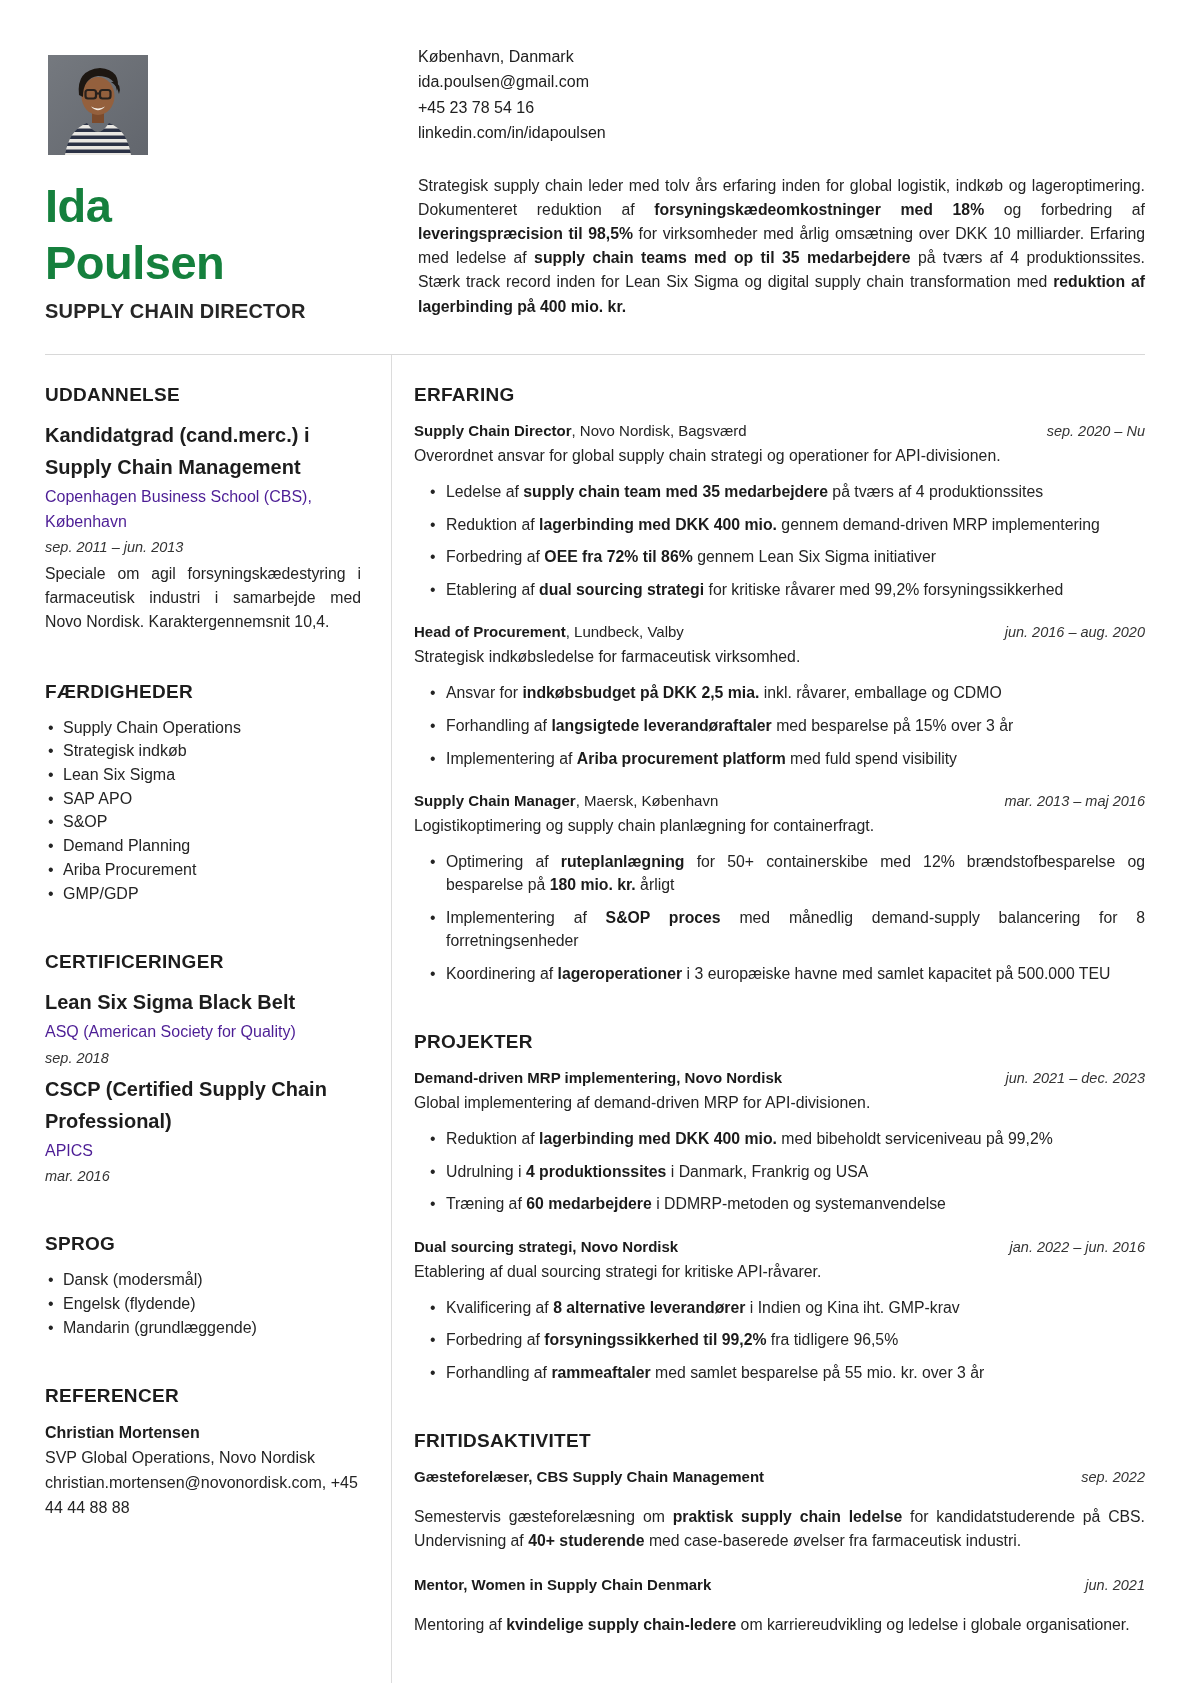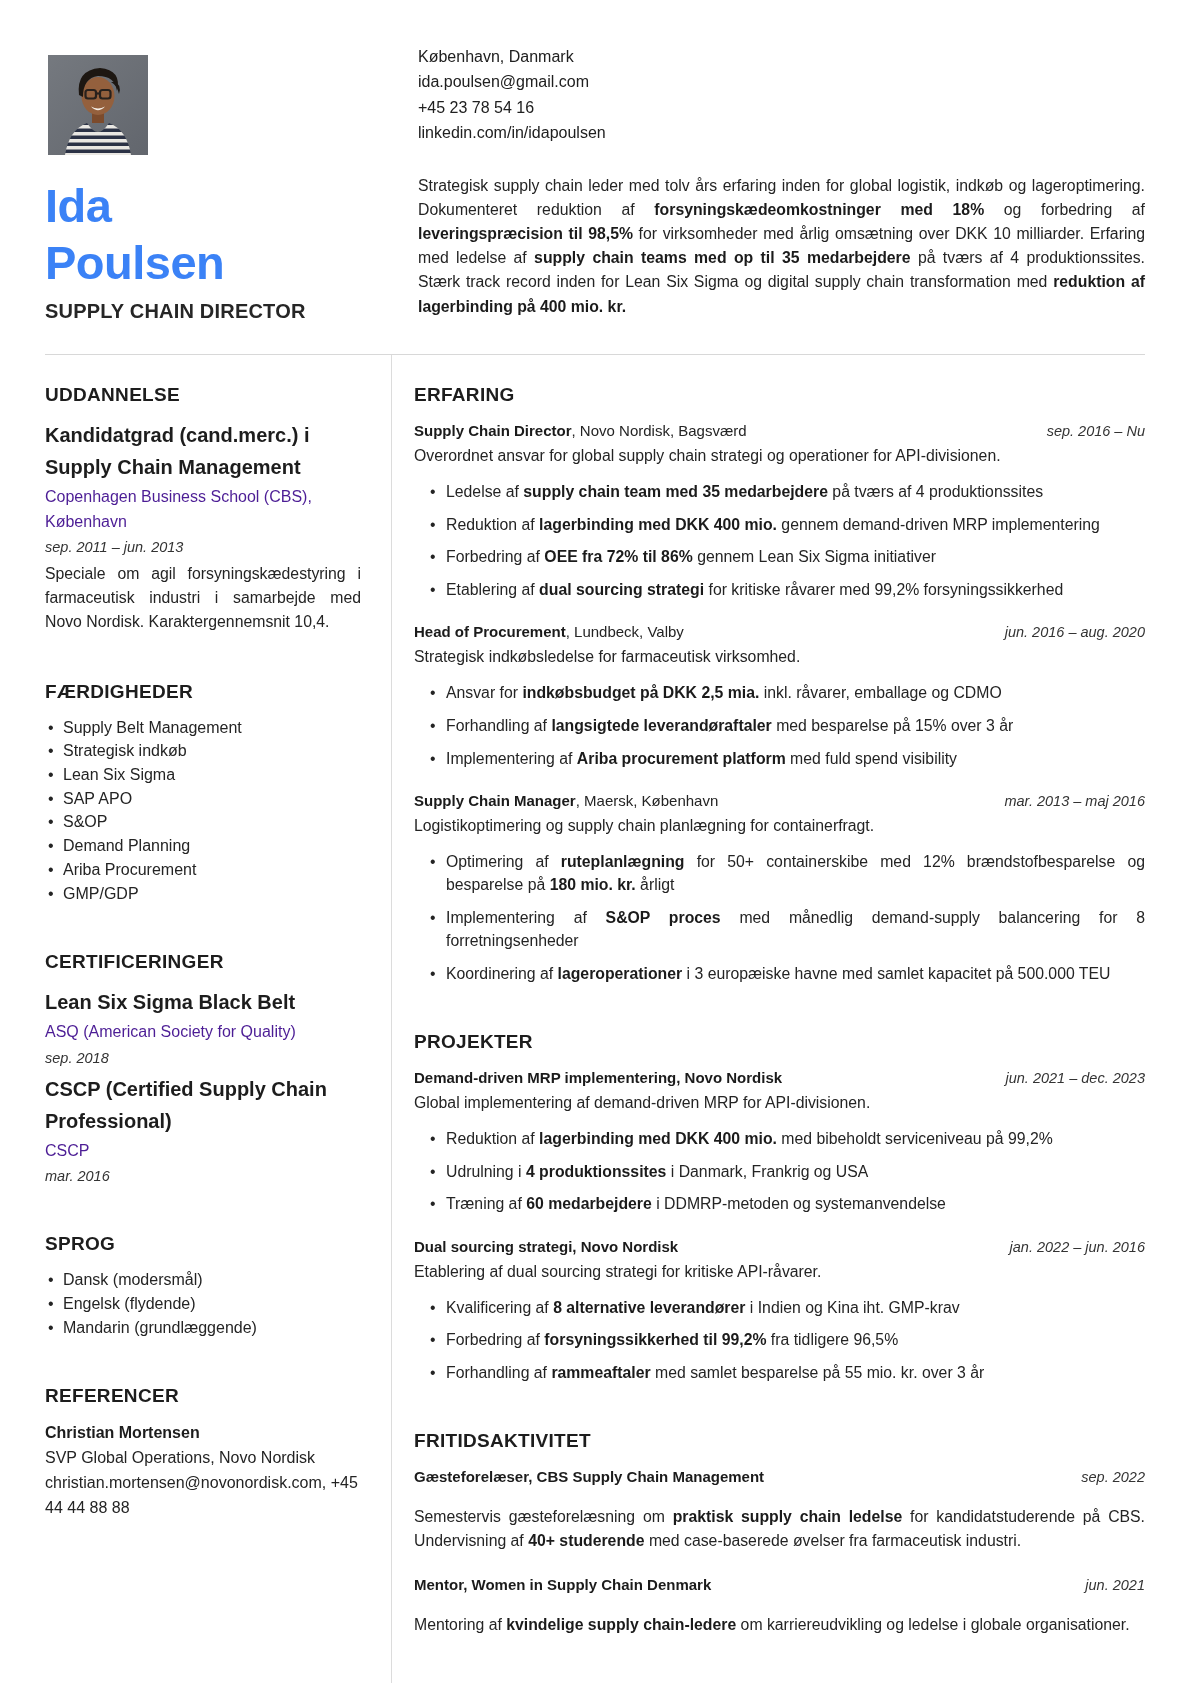--- a/index.html
+++ b/index.html
@@ -6,21 +6,21 @@
   body{width:1190px;height:1683px;overflow:hidden;color:#242424;
        font-family:"Liberation Sans",sans-serif;-webkit-font-smoothing:antialiased;}
   .page{box-sizing:border-box;width:1190px;height:1683px;padding:42px 45px 0;}
   strong{font-weight:700;color:#1b1b1b;}
 
   
   .header{display:flex;}
   .header-left{width:373px;flex-shrink:0;}
   .photo{width:100px;height:100px;margin:13px 0 22px 3px;overflow:hidden;}
   .photo svg{display:block;width:100%;height:100%;}
-  .name{margin:0;font-size:47px;line-height:57px;font-weight:700;color:#3b82f6;letter-spacing:-0.5px;}
+  .name{margin:0;font-size:47px;line-height:57px;font-weight:700;color:#15803d;letter-spacing:-0.5px;}
   .name span{display:block;}
   .role-title{margin-top:9px;font-size:20px;font-weight:700;letter-spacing:0.2px;color:#262626;}
   .header-right{flex:1;padding-top:2px;}
   .contact-line{font-size:16px;line-height:25.4px;color:#202020;}
   .summary{margin:28px 0 0;font-size:15.8px;line-height:24.2px;text-align:justify;color:#242424;}
   .header-rule{border:0;border-top:1px solid #d8d8d8;margin:31px 0 0;}
 
   
   .columns{display:flex;align-items:stretch;}
   .col-left{width:346px;flex-shrink:0;box-sizing:border-box;padding:29px 30px 40px 0;}
@@ -118,41 +118,41 @@
           <div class="edu-title">Kandidatgrad (cand.merc.) i Supply Chain Management</div>
           <div class="edu-org">Copenhagen Business School (CBS), København</div>
           <div class="edu-date">sep. 2011 – jun. 2013</div>
           <div class="edu-desc">Speciale om agil forsyningskædestyring i farmaceutisk industri i samarbejde med Novo Nordisk. Karaktergennemsnit 10,4.</div>
         </div>
       </section>
 
       <section class="section">
         <h2 class="sec-h">FÆRDIGHEDER</h2>
         <ul class="dot-list">
-          <li>Supply Belt Management</li>
+          <li>Supply Chain Operations</li>
           <li>Strategisk indkøb</li>
           <li>Lean Six Sigma</li>
           <li>SAP APO</li>
           <li>S&amp;OP</li>
           <li>Demand Planning</li>
           <li>Ariba Procurement</li>
           <li>GMP/GDP</li>
         </ul>
       </section>
 
       <section class="section">
         <h2 class="sec-h">CERTIFICERINGER</h2>
         <div class="edu-entry">
           <div class="edu-title">Lean Six Sigma Black Belt</div>
           <div class="edu-org">ASQ (American Society for Quality)</div>
           <div class="edu-date">sep. 2018</div>
         </div>
         <div class="edu-entry" style="margin-top:4px;">
           <div class="edu-title">CSCP (Certified Supply Chain Professional)</div>
-          <div class="edu-org">CSCP</div>
+          <div class="edu-org">APICS</div>
           <div class="edu-date">mar. 2016</div>
         </div>
       </section>
 
       <section class="section">
         <h2 class="sec-h">SPROG</h2>
         <ul class="dot-list">
           <li>Dansk (modersmål)</li>
           <li>Engelsk (flydende)</li>
           <li>Mandarin (grundlæggende)</li>
@@ -169,21 +169,21 @@
     </aside>
 
     <main class="col-right">
 
       <section class="section">
         <h2 class="sec-h">ERFARING</h2>
 
         <div class="job">
           <div class="job-head">
             <div class="job-title"><strong>Supply Chain Director</strong>, Novo Nordisk, Bagsværd</div>
-            <div class="job-date">sep. 2016 – Nu</div>
+            <div class="job-date">sep. 2020 – Nu</div>
           </div>
           <div class="job-sub">Overordnet ansvar for global supply chain strategi og operationer for API-divisionen.</div>
           <ul class="job-bullets">
             <li>Ledelse af <strong>supply chain team med 35 medarbejdere</strong> på tværs af 4 produktionssites</li>
             <li>Reduktion af <strong>lagerbinding med DKK 400 mio.</strong> gennem demand-driven MRP implementering</li>
             <li>Forbedring af <strong>OEE fra 72% til 86%</strong> gennem Lean Six Sigma initiativer</li>
             <li>Etablering af <strong>dual sourcing strategi</strong> for kritiske råvarer med 99,2% forsyningssikkerhed</li>
           </ul>
         </div>
 

